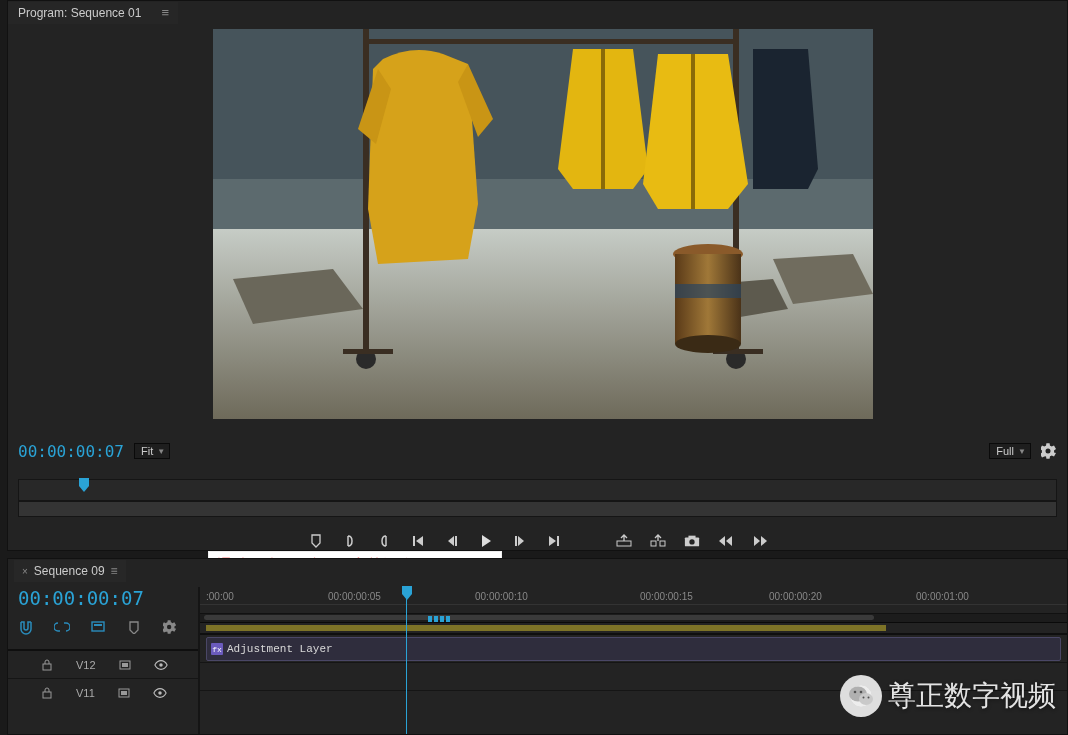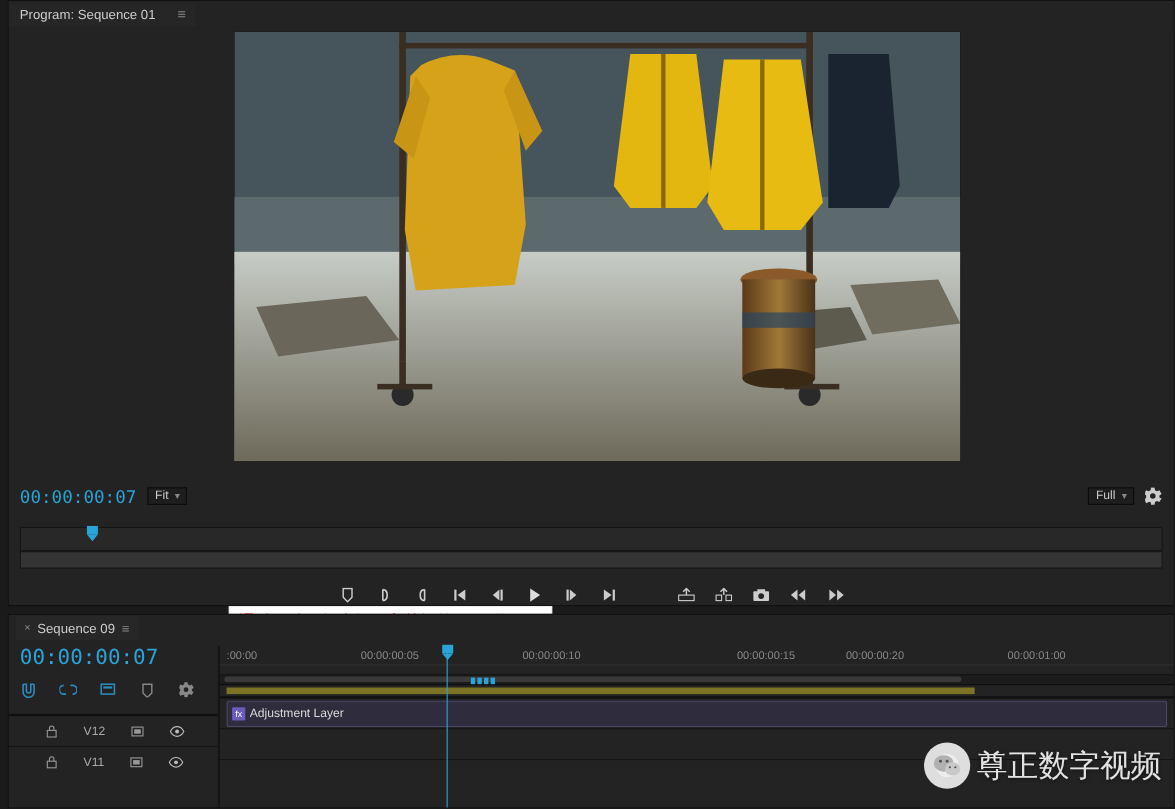--- a/index.html
+++ b/index.html
@@ -56,21 +56,21 @@
   .time-lbl { position:absolute; top:4px; font-size:10px; color:#888; }
   .ruler-line { position:absolute; top:17px; left:0; right:0; height:1px; background:#333;}
   .scale-bar { height:8px; background:#1c1c1c; position:relative; border-bottom:1px solid #0a0a0a;}
   .scale-handle { position:absolute; top:1px; left:4px; width:670px; height:5px; background:#3a3a3a; border-radius:3px;}
   .work-area { height:10px; background:#232323; position:relative;}
   .work-bar { position:absolute; top:2px; left:6px; width:680px; height:6px; background:#7d7327;}
   .tl-playhead { position:absolute; top:0; left:206px; width:1px; bottom:0; background:#2aa3d6; z-index:5;}
   .tl-playhead-head { position:absolute; top:-1px; left:200px; width:14px; height:14px; z-index:6;}
   .inpoint { position:absolute; top:24px; left:228px; width:30px; height:6px; z-index:4;}
   .inpoint span { display:inline-block; width:4px; height:6px; background:#2aa3d6; margin-right:2px;}
-  .tracks-area { position:relative; }
+  .tracks-area { position:relative;font-family:Liberation Mono, monospace; }
   .track-row { height:27px; border-top:1px solid #151515; position:relative;}
   .track-row.first { border-top:2px solid #0f0f0f;}
   .clip { position:absolute; top:2px; left:6px; right:6px; height:22px; background:#2f2d3d; border:1px solid #4a4766; border-radius:2px; display:flex; align-items:center; padding-left:4px; gap:4px; color:#d8d8d8; font-size:11px;}
   .fx-icon { width:12px; height:12px; background:#6b5bbd; color:#fff; font-size:8px; display:flex; align-items:center; justify-content:center; border-radius:1px;}
 
   .watermark { position:absolute; right:12px; bottom:18px; display:flex; align-items:center; gap:6px; color:#f4f4f4; font-family:"Microsoft YaHei","SimHei",sans-serif; font-size:28px; opacity:0.92; pointer-events:none; text-shadow:0 1px 4px rgba(0,0,0,.6);}
   .wm-avatar { width:42px; height:42px; border-radius:50%; background:radial-gradient(circle,#fff 0 35%,#eee 36% 100%); display:flex; align-items:center; justify-content:center; font-size:20px; color:#555;}
 
   .wrench { width:16px; height:16px; }
 </style>
@@ -344,21 +344,21 @@
           </svg>
         </span>
     </div>
   </div>
 
   <div class="tl-right">
     <div class="time-ruler">
       <span class="time-lbl" style="left:6px;">:00:00</span>
       <span class="time-lbl" style="left:128px;">00:00:00:05</span>
       <span class="time-lbl" style="left:275px;">00:00:00:10</span>
-      <span class="time-lbl" style="left:434px;padding-left:36px;">00:00:00:15</span>
+      <span class="time-lbl" style="left:404px;padding-left:36px;">00:00:00:15</span>
       <span class="time-lbl" style="left:569px;">00:00:00:20</span>
       <span class="time-lbl" style="left:716px;">00:00:01:00</span>
       <div class="ruler-line"></div>
     </div>
     <div class="scale-bar">
         <div class="scale-handle"></div>
       </div>
     <div class="work-area">
         <div class="work-bar"></div>
       </div>

